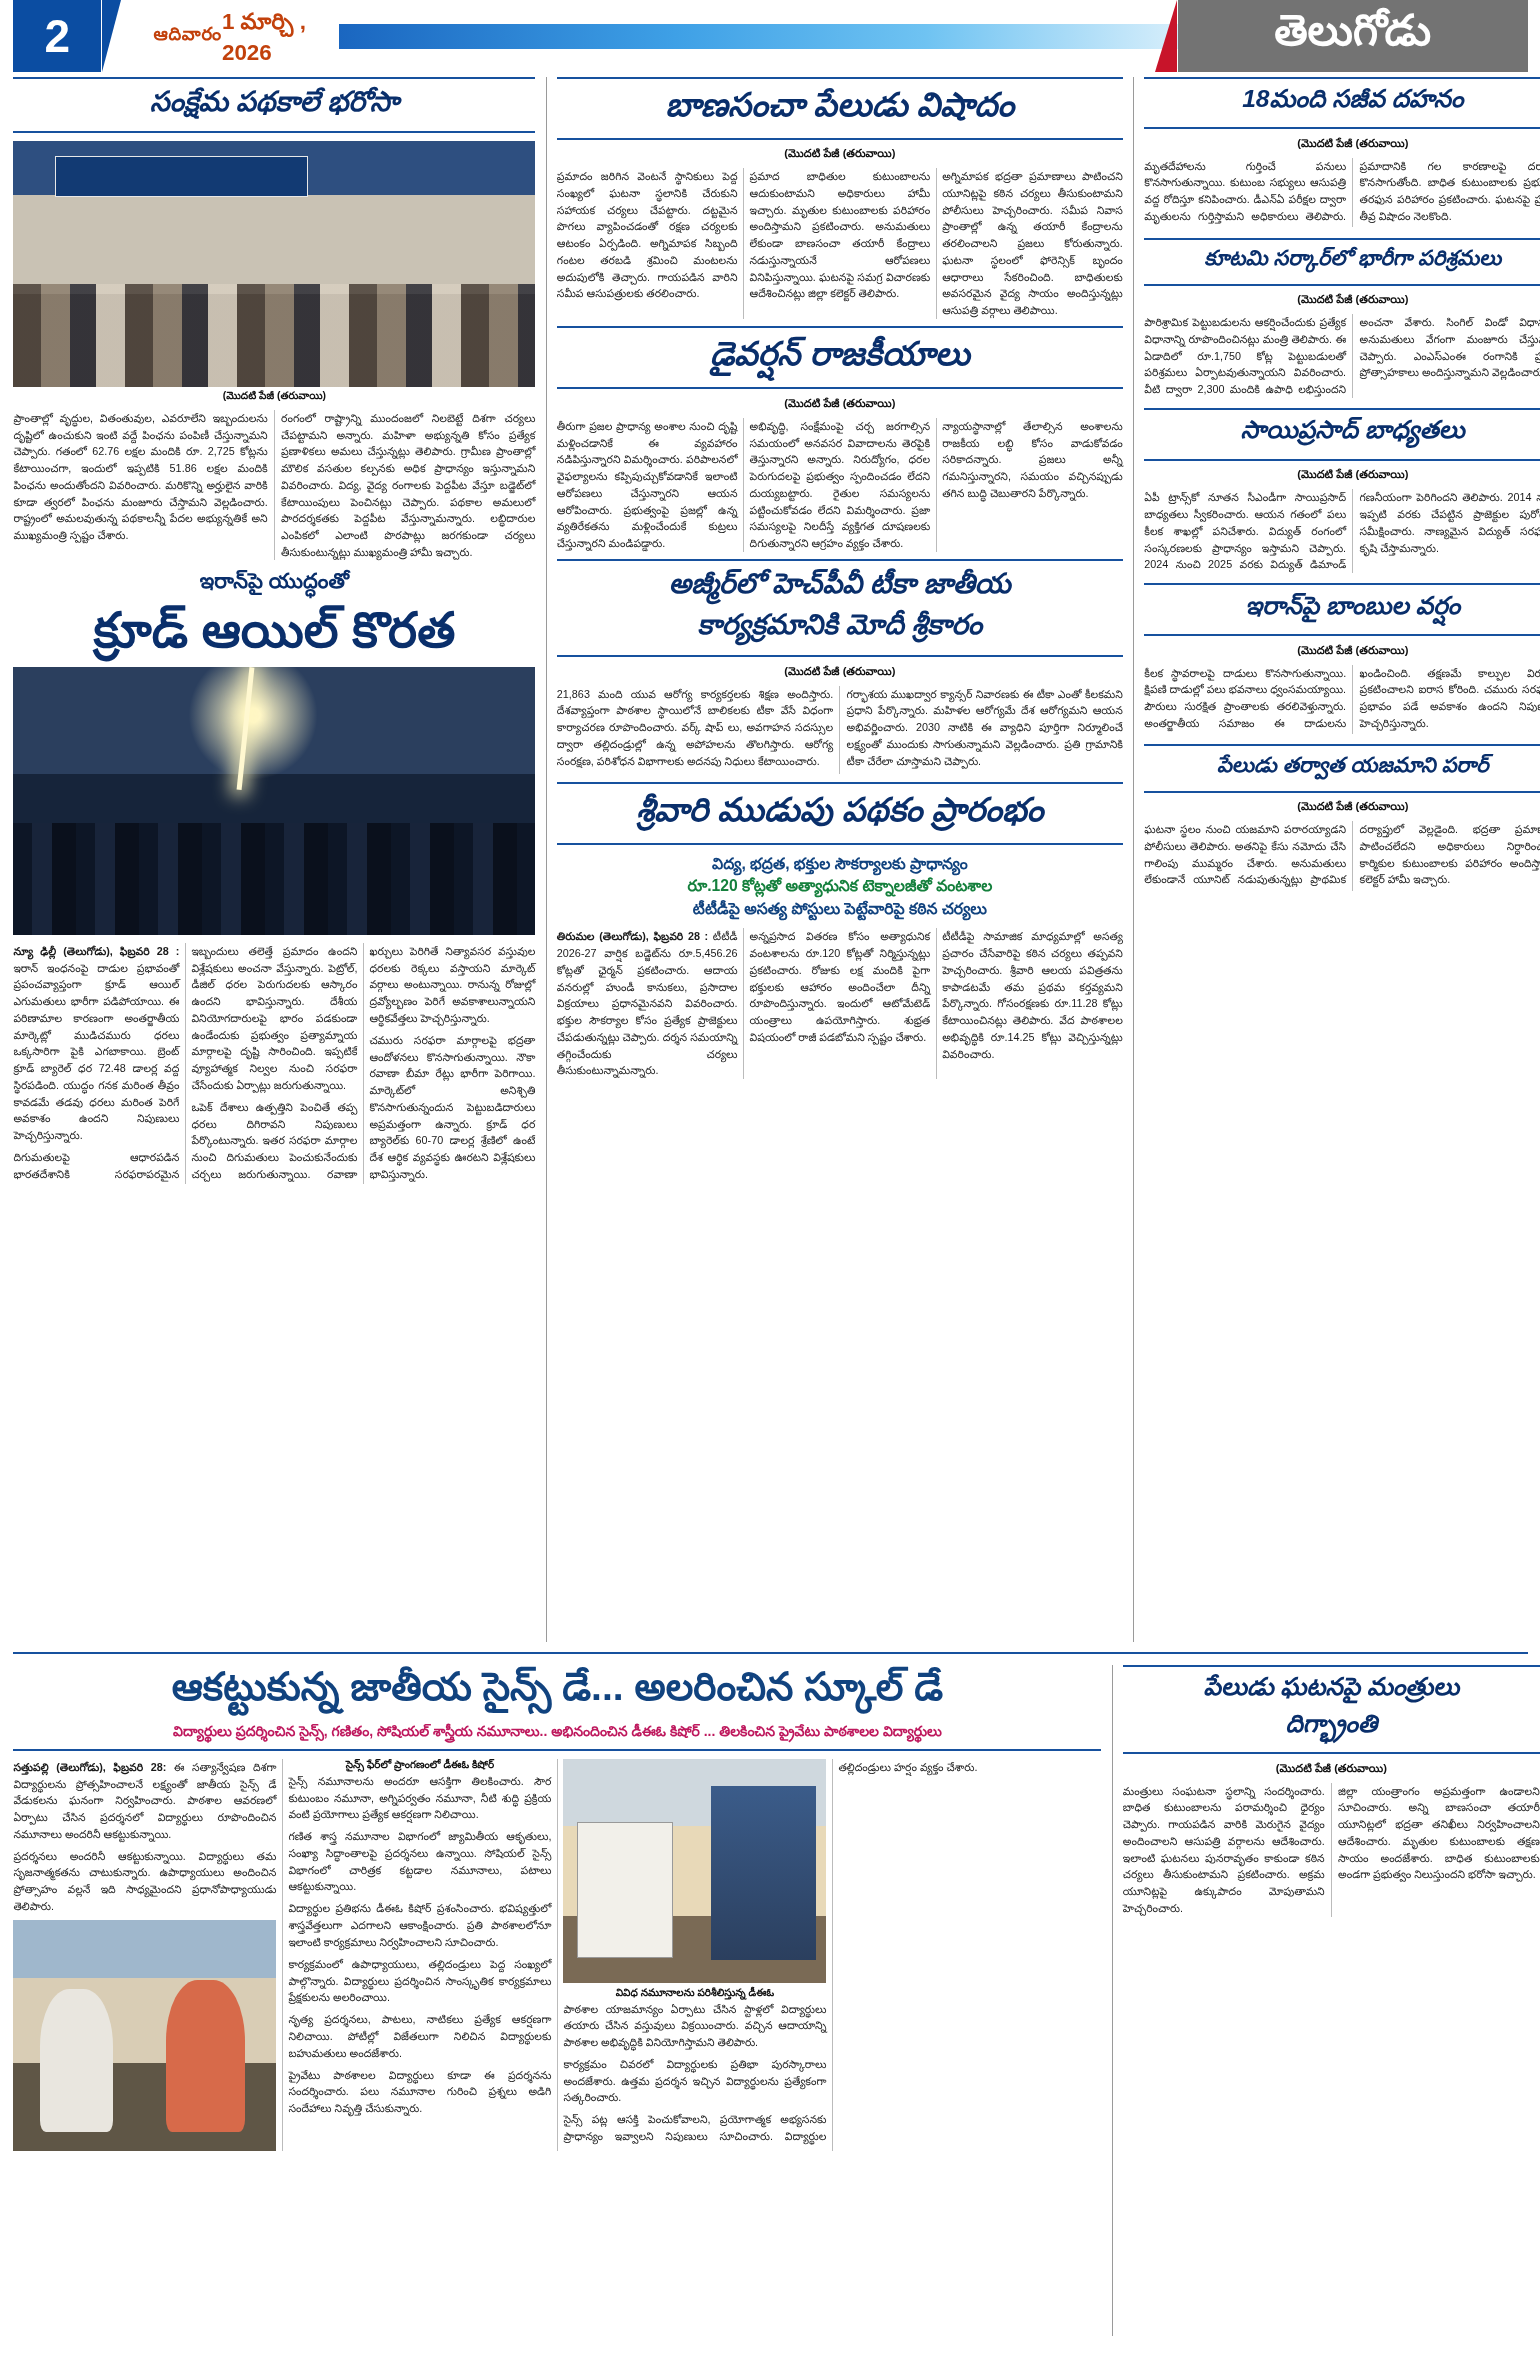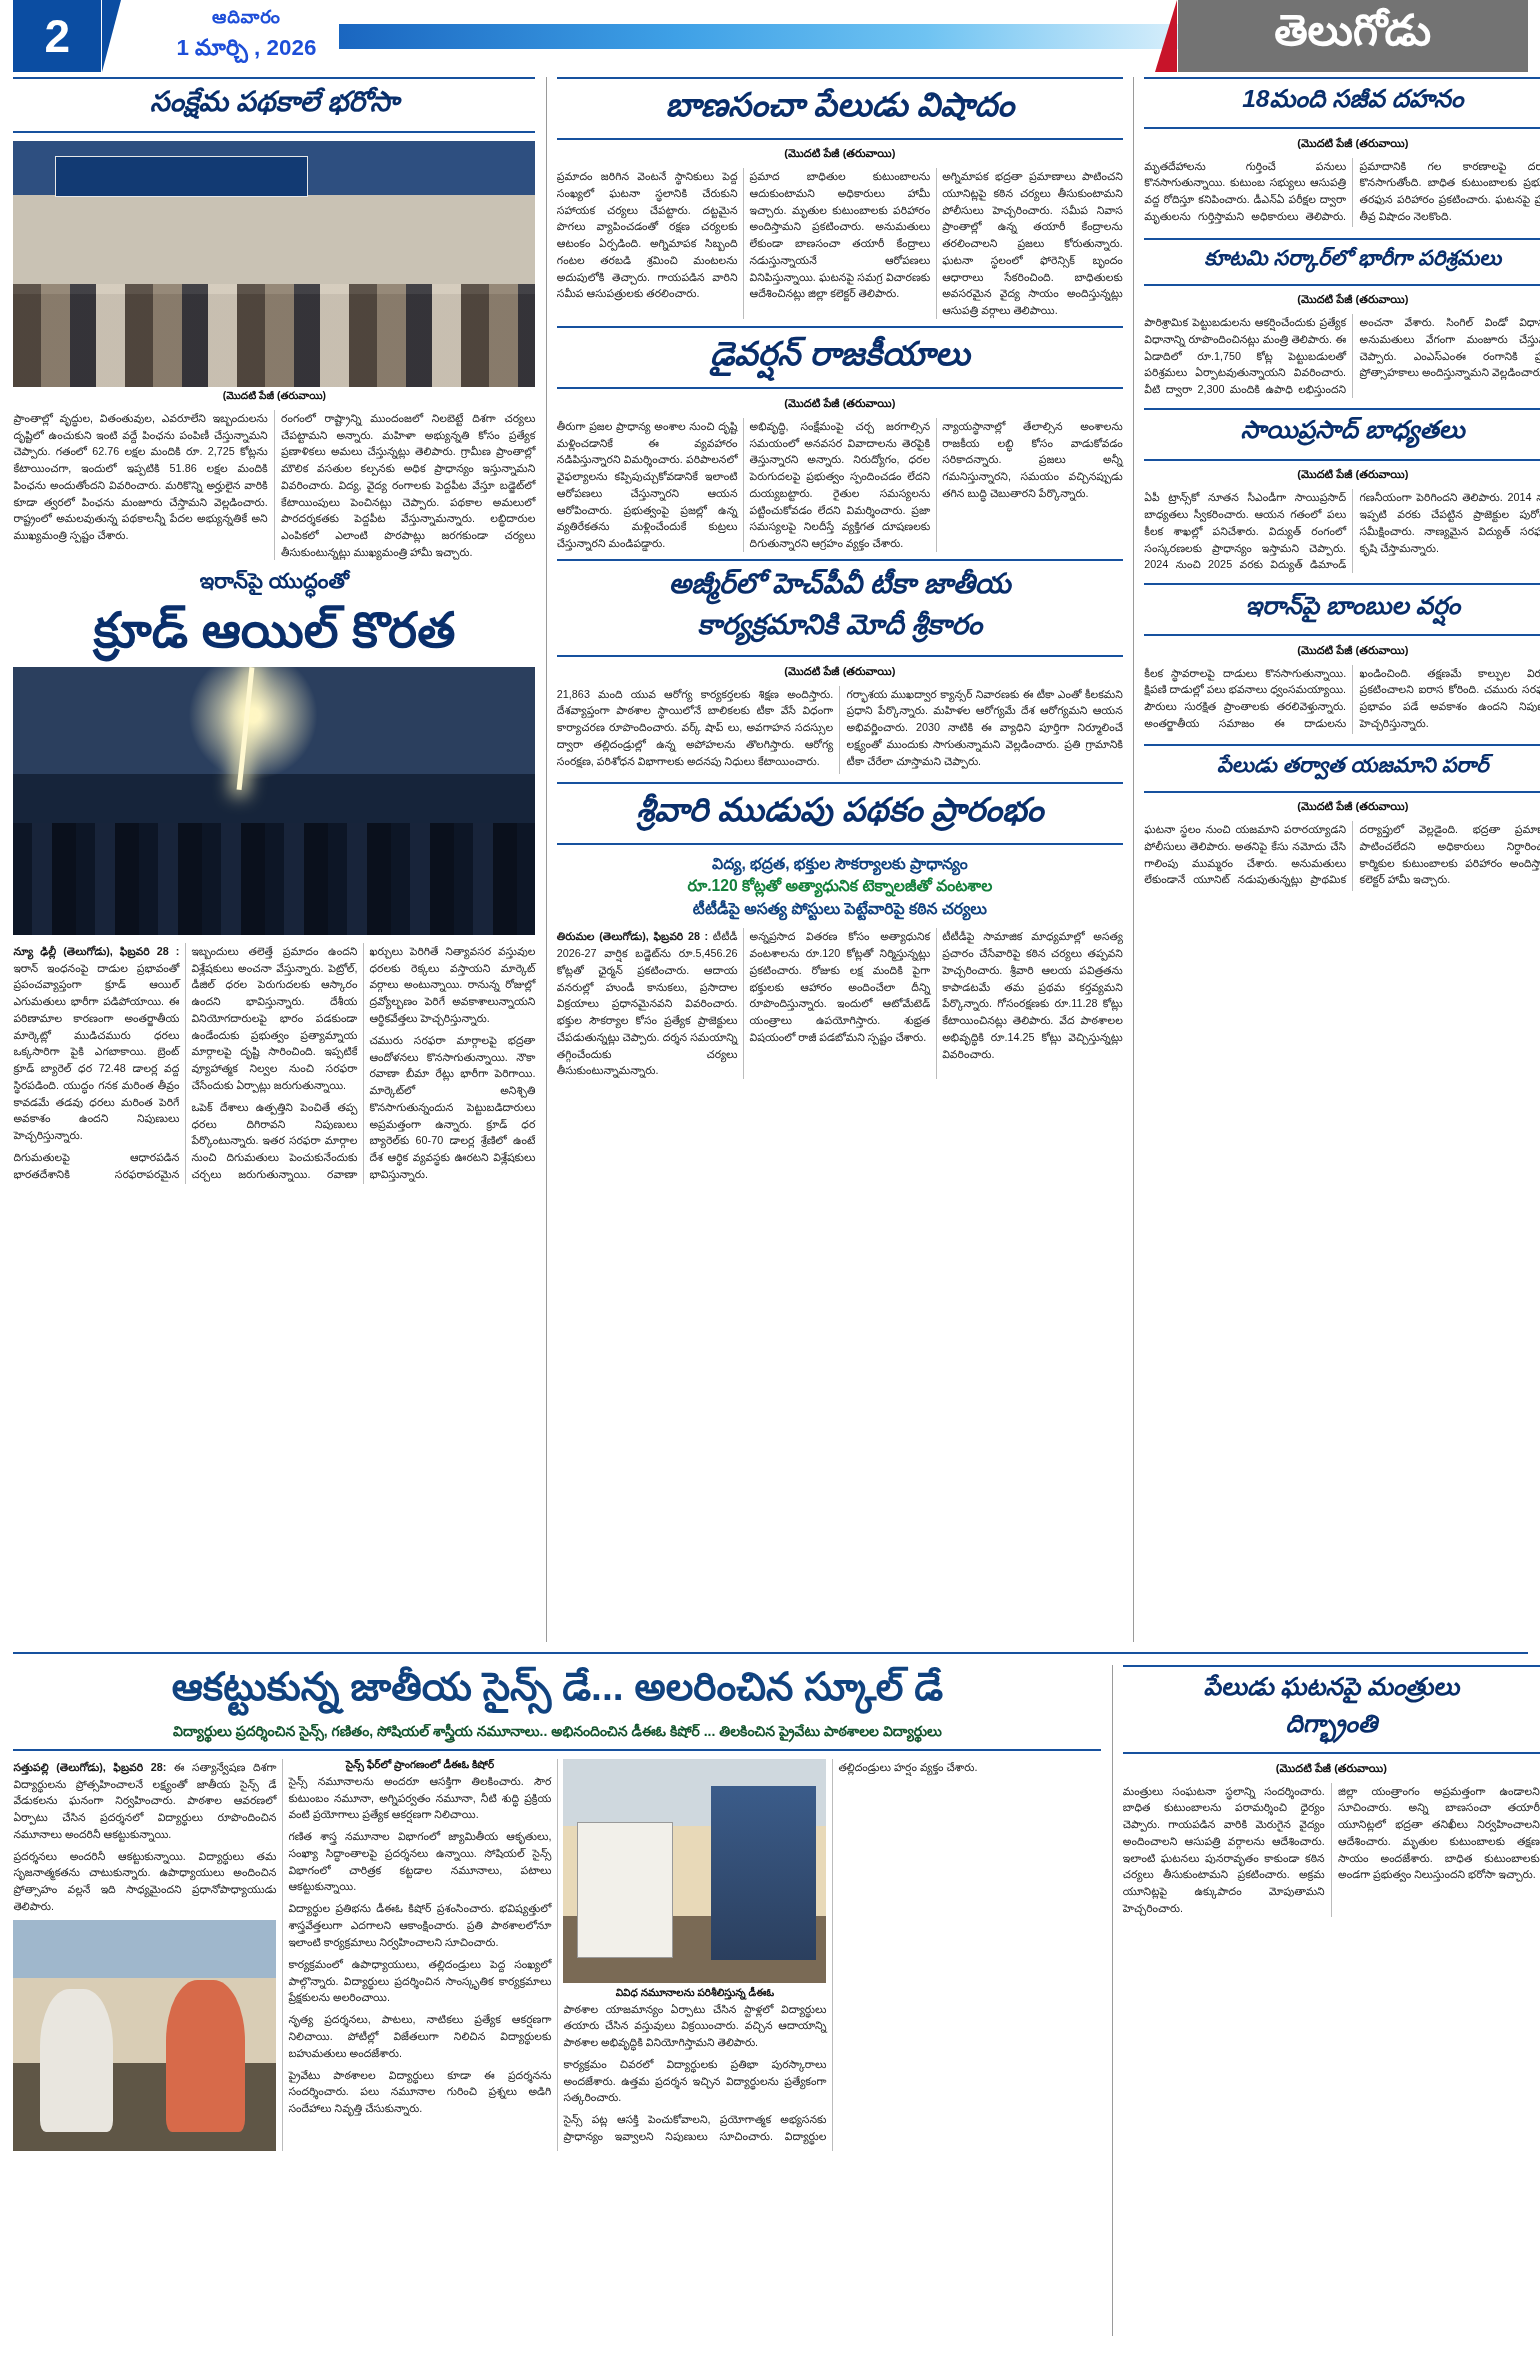--- a/index.html
+++ b/index.html
@@ -38,24 +38,24 @@
   .mast-left:after{
     content:"";
     position:absolute; right:-19.4px; top:0;
     border-top: 72px solid #0b4da2;
     border-right: 19.4px solid transparent;
   }
   .mast-date {
     flex: 0 0 238px;
     padding-left: 52px;
     display: flex;
-    flex-direction: column;
+    flex-direction: row;
     justify-content: center;
     align-items: center;
-    color: #1d4ed8;
+    color: #c2410c;
   }
   .mast-date .d1 { font-size: 18px; font-weight: bold; letter-spacing: 0.7px;}
   .mast-date .d2 { font-size: 22.4px; font-weight: bold; margin-top: 3px;}
   .mast-band {
     flex: 1;
     background: linear-gradient(to right, #1a66c0, #3ea0e6 40%, #6fc3f2 70%, #d6eefb);
     align-self: center;
     height: 25px;
     margin: 0 0 0 0;
   }
@@ -168,21 +168,21 @@
     text-align: center;
     font-size: 39px;
     font-weight: bold;
     color: #11437f;
     margin-bottom: 4.5px;
   }
   .feature-sub {
     text-align: center;
     font-size: 14px;
     font-weight: bold;
-    color: #14532d;
+    color: #be185d;
     border-bottom: 2.2px solid #17519e;
     padding-bottom: 6px;
     margin-bottom: 7.5px;
   }
 
   
   .img-meeting {
     height: 246px;
     background:
       linear-gradient(to bottom, #2e4f80 0 22%, #c9c2b4 22% 62%, #6b6257 62% 100%);

